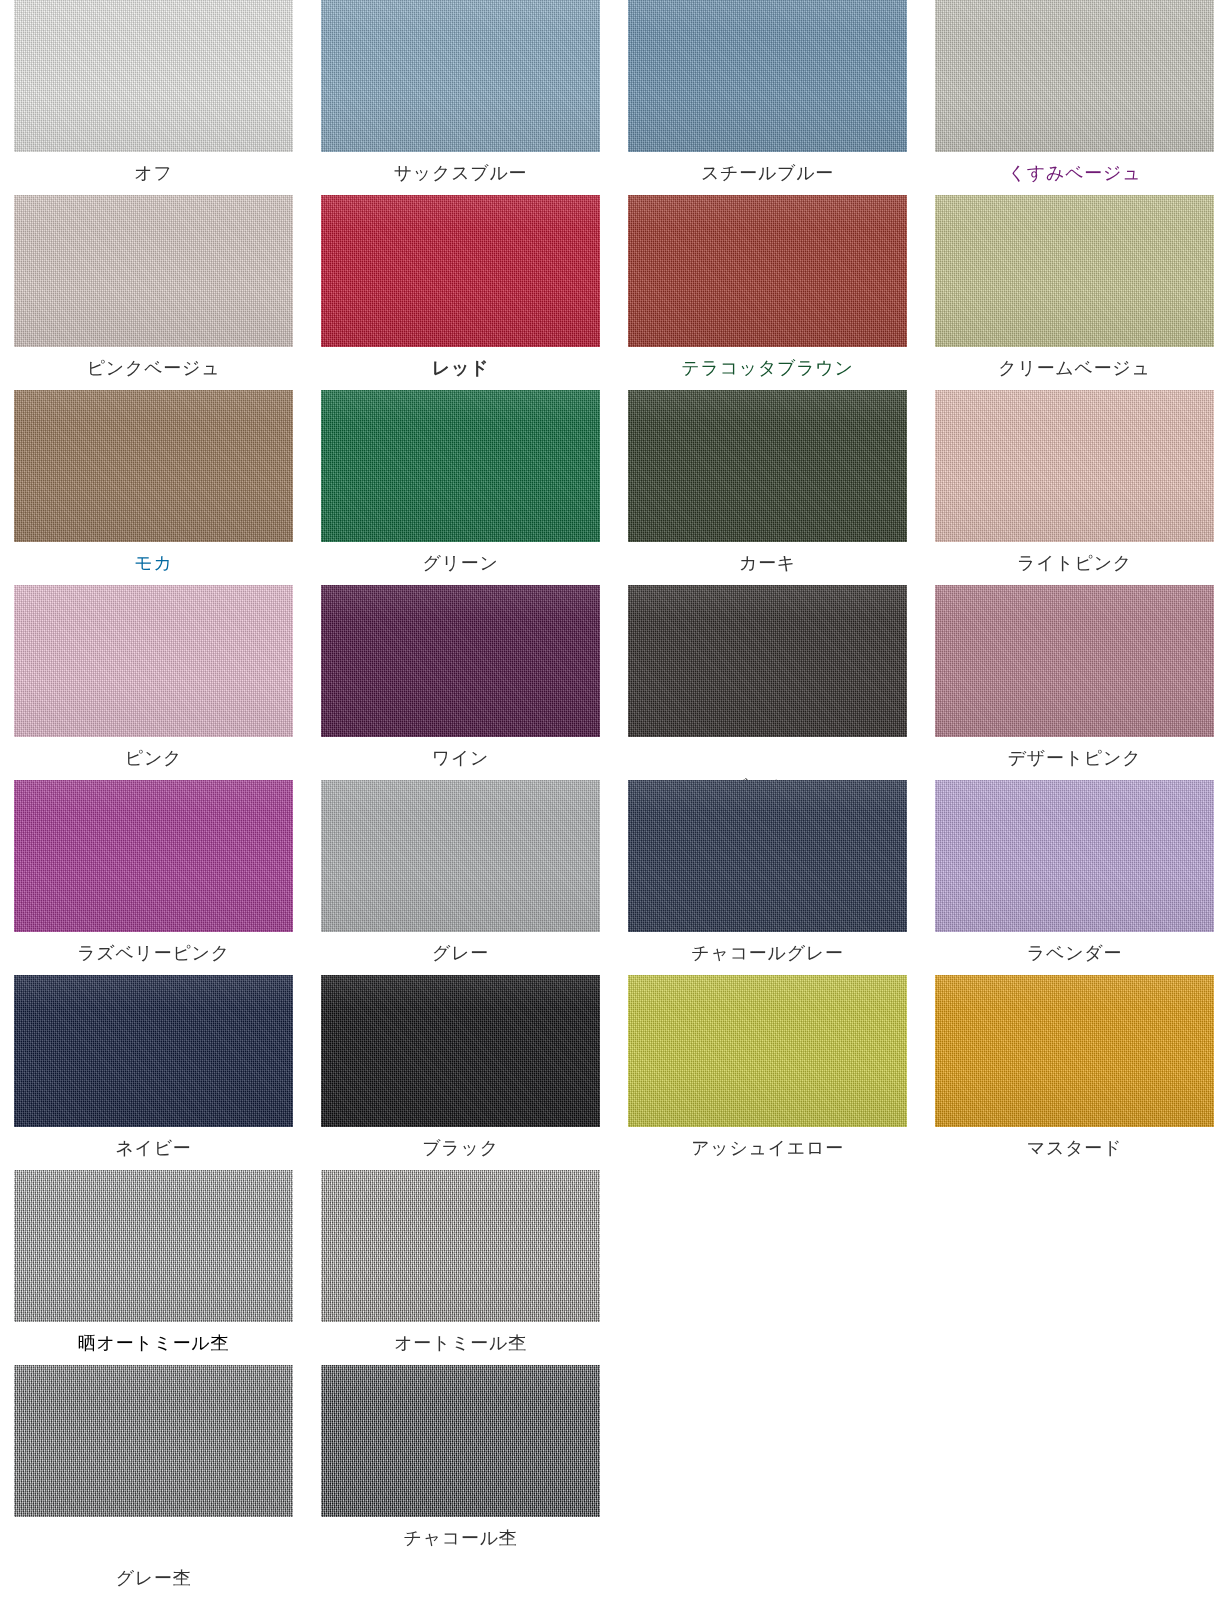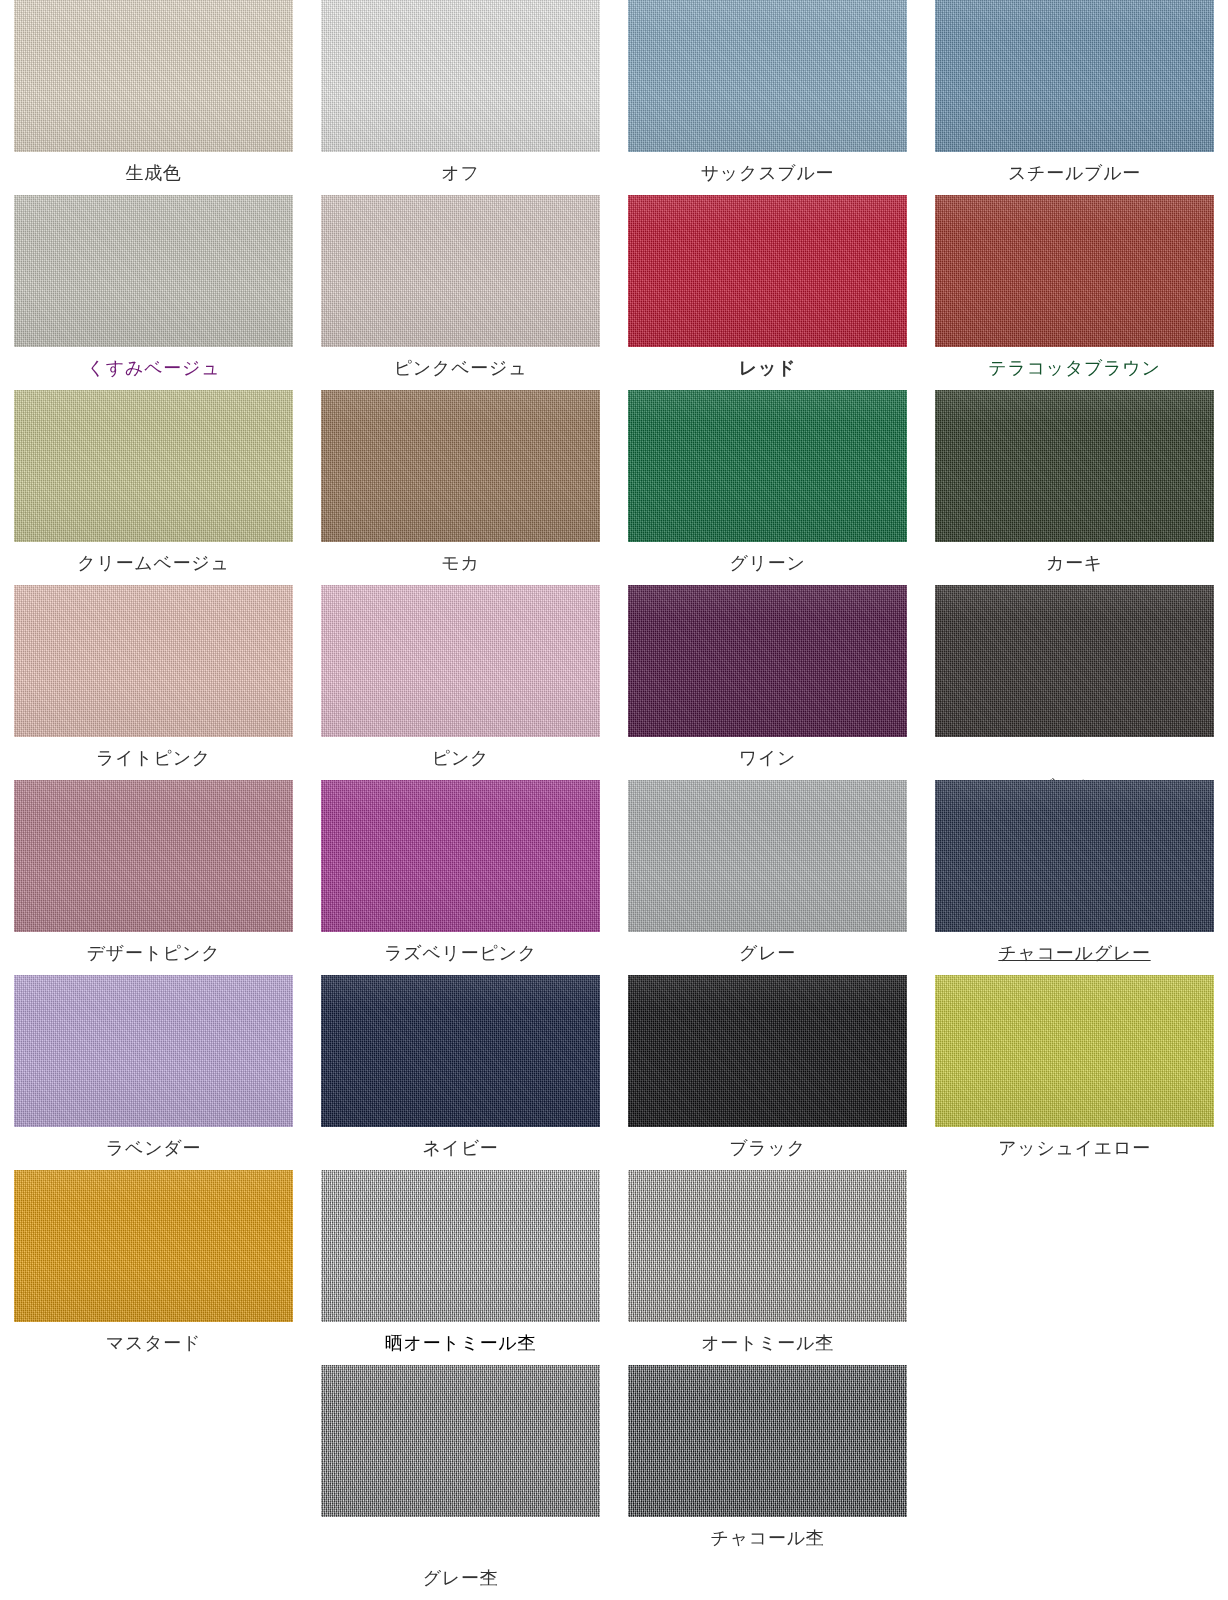--- a/index.html
+++ b/index.html
@@ -105,28 +105,20 @@
     letter-spacing: 0.04em;
     white-space: nowrap;
   }
 </style>
 </head>
 <body>
 
 <div id="swatch-grid">
     <div class="swatch-cell">
       <div class="swatch-img">
-        <div class="base" style="background: rgb(234, 223, 205);"></div>
-        <div class="weave"></div>
-        <div class="shade"></div>
-      </div>
-      <div class="swatch-label" style="color: rgb(51, 51, 51);">生成色</div>
-    </div>
-    <div class="swatch-cell">
-      <div class="swatch-img">
         <div class="base" style="background: rgb(238, 238, 236);"></div>
         <div class="weave"></div>
         <div class="shade"></div>
       </div>
       <div class="swatch-label" style="color: rgb(51, 51, 51);">オフ</div>
     </div>
     <div class="swatch-cell">
       <div class="swatch-img">
         <div class="base" style="background: rgb(138, 174, 199);"></div>
         <div class="weave"></div>
@@ -181,21 +173,21 @@
         <div class="shade"></div>
       </div>
       <div class="swatch-label" style="color: rgb(51, 51, 51);">クリームベージュ</div>
     </div>
     <div class="swatch-cell">
       <div class="swatch-img">
         <div class="base" style="background: rgb(156, 122, 91);"></div>
         <div class="weave"></div>
         <div class="shade"></div>
       </div>
-      <div class="swatch-label" style="color: #404040;">モカ</div>
+      <div class="swatch-label" style="color: #0369a1;">モカ</div>
     </div>
     <div class="swatch-cell">
       <div class="swatch-img">
         <div class="base" style="background: rgb(10, 107, 60);"></div>
         <div class="weave"></div>
         <div class="shade"></div>
       </div>
       <div class="swatch-label" style="color: rgb(51, 51, 51);">グリーン</div>
     </div>
     <div class="swatch-cell">
@@ -261,21 +253,21 @@
         <div class="shade"></div>
       </div>
       <div class="swatch-label" style="color: rgb(51, 51, 51);">グレー</div>
     </div>
     <div class="swatch-cell">
       <div class="swatch-img">
         <div class="base" style="background: rgb(37, 48, 74);"></div>
         <div class="weave"></div>
         <div class="shade"></div>
       </div>
-      <div class="swatch-label" style="color: rgb(51, 51, 51); text-decoration: underline;">チャコールグレー</div>
+      <div class="swatch-label" style="color: rgb(51, 51, 51);">チャコールグレー</div>
     </div>
     <div class="swatch-cell">
       <div class="swatch-img">
         <div class="base" style="background: rgb(192, 170, 222);"></div>
         <div class="weave"></div>
         <div class="shade"></div>
       </div>
       <div class="swatch-label" style="color: rgb(51, 51, 51);">ラベンダー</div>
     </div>
     <div class="swatch-cell">

